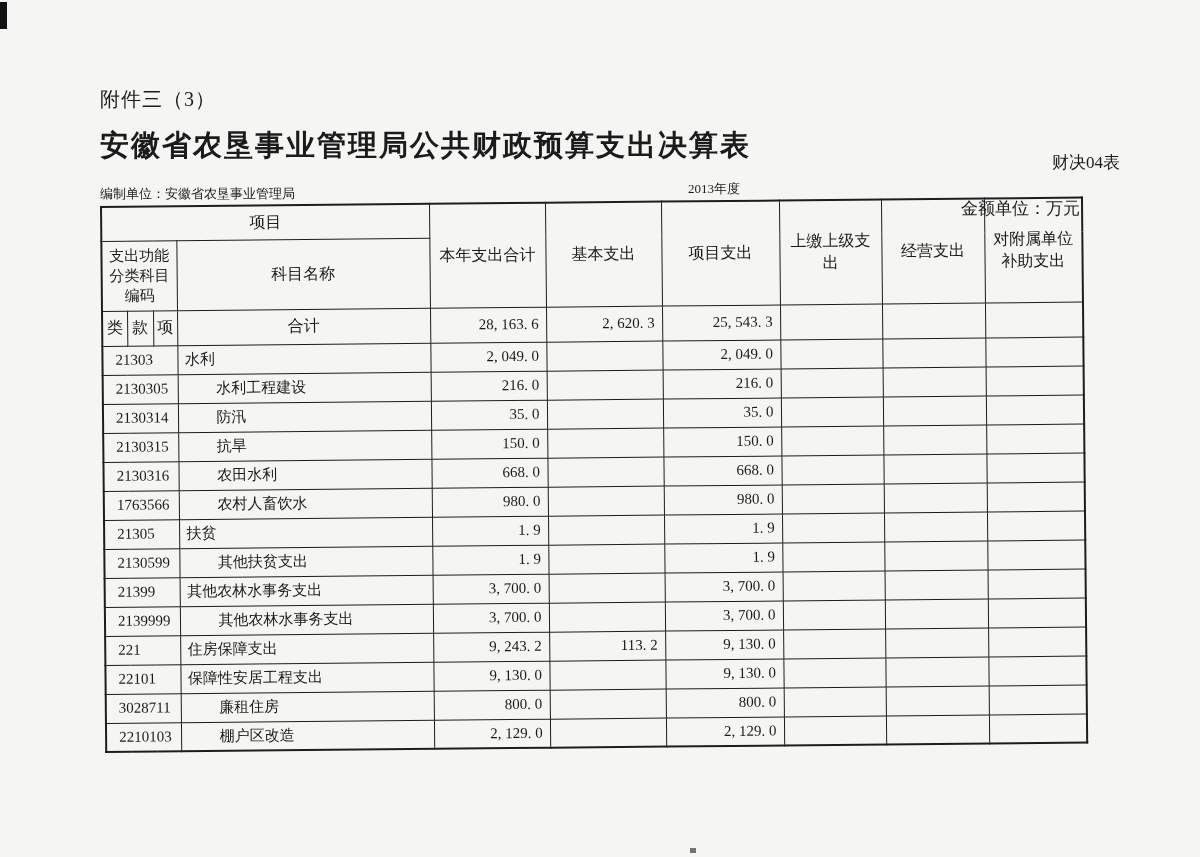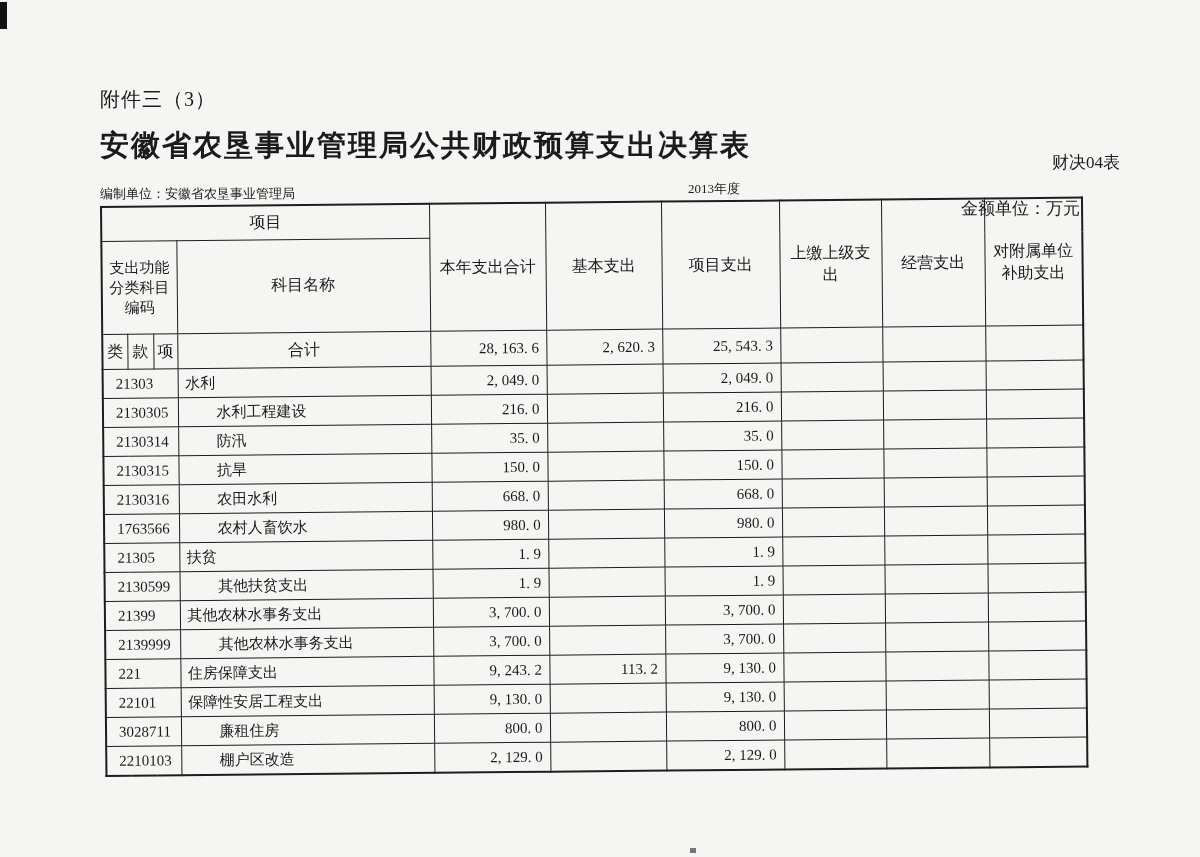--- a/index.html
+++ b/index.html
@@ -56,21 +56,21 @@
   }
   table.budget td, table.budget th {
     border: 1.5px solid #1d1d1d;
     font-weight: normal;
     overflow: hidden;
   }
   table.budget { border: 2.5px solid #1d1d1d; }
   th.h-project { height: 34px; font-size: 16px; text-align: center; }
   th.h-code {
     height: 70px; font-size: 15px; text-align: center;
-    line-height: 1.35; padding: 16px 3px;
+    line-height: 1.35; padding: 4px 3px;
   }
   th.h-name { font-size: 16px; text-align: center; }
   th.h-amount {
     font-size: 16px; text-align: center; line-height: 1.4; padding: 0 6px;
   }
   td.sub-code { height: 35px; font-size: 16px; text-align: center; }
   td.total-name { font-size: 16px; text-align: center; }
   td.val {
     font-size: 15px; text-align: right; padding-right: 7px;
     white-space: nowrap;

